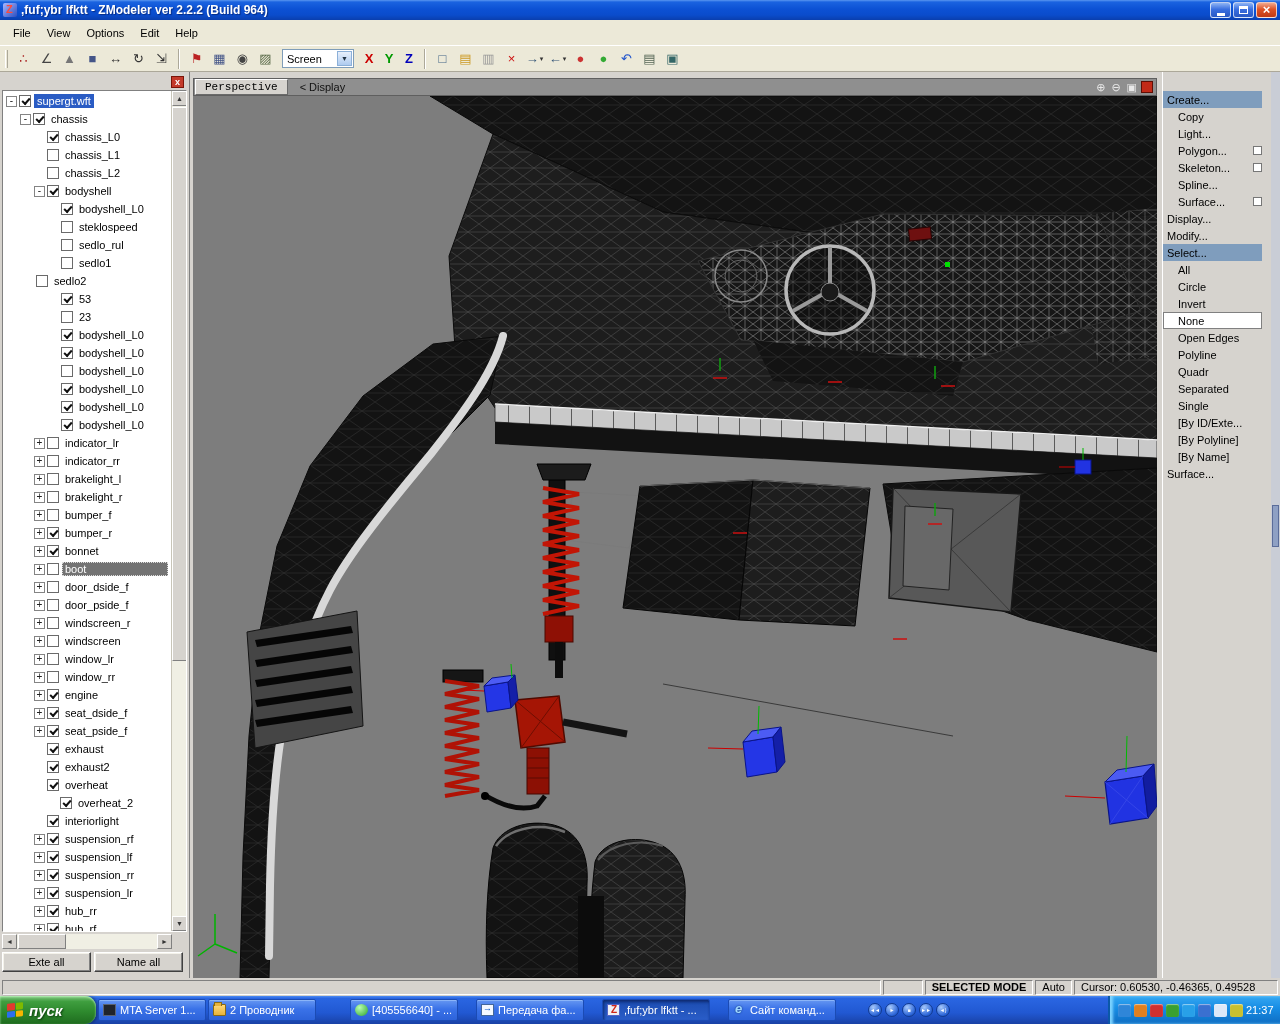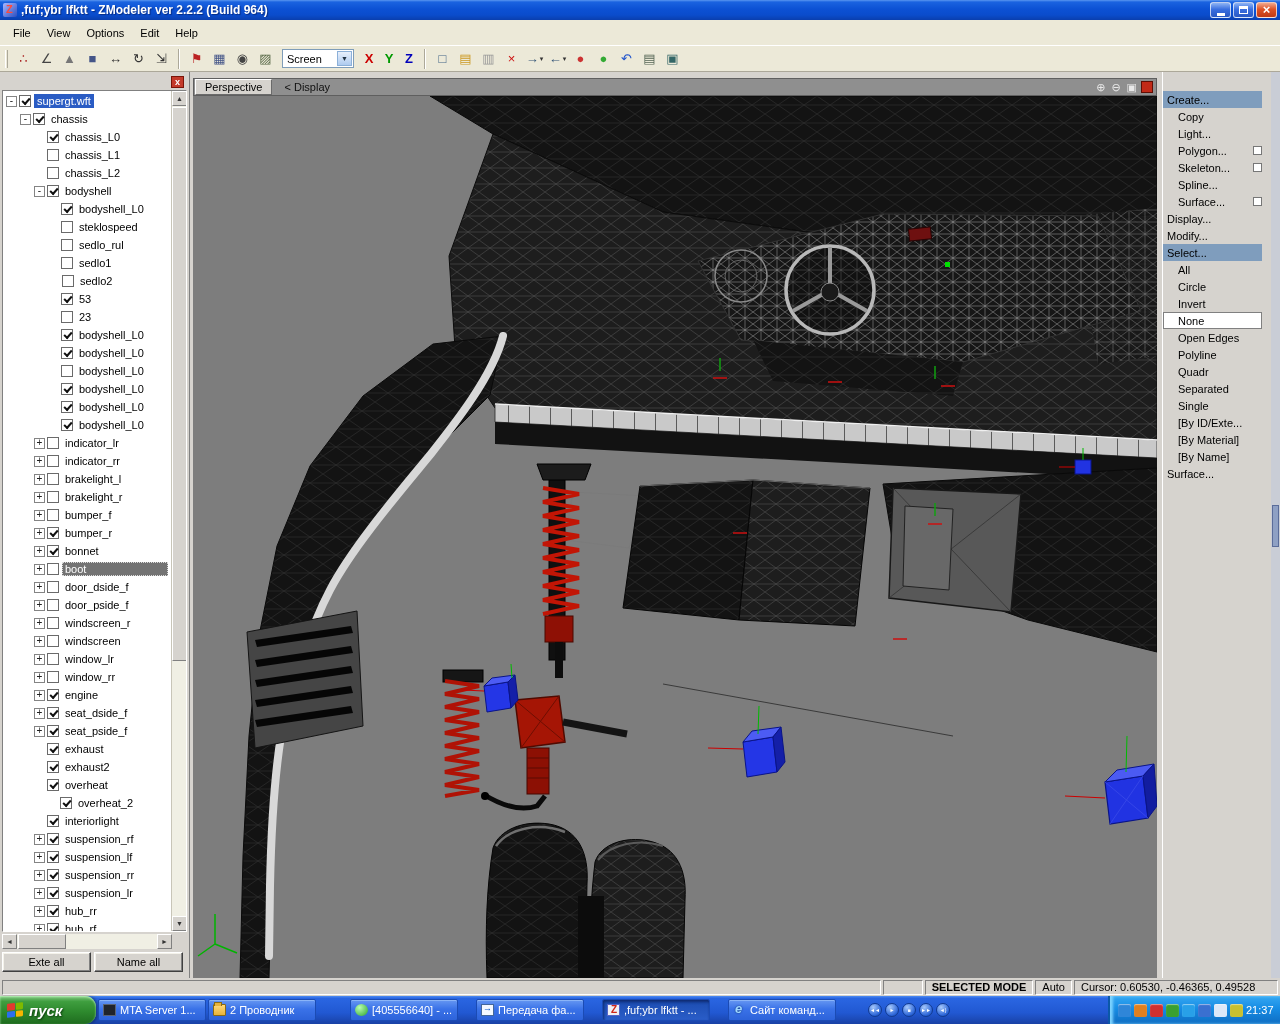--- a/index.html
+++ b/index.html
@@ -73,21 +73,21 @@
   .hthumb { position:absolute; left:16px; top:0; width:48px; height:15px; background:#D6D3CE;
     border:1px solid; border-color:#fff #808080 #808080 #fff; }
   .panel-btn { position:absolute; top:880px; width:89px; height:20px; background:#D6D3CE;
     border:1px solid; border-color:#fff #404040 #404040 #fff; box-shadow:inset -1px -1px 0 #808080, inset 1px 1px 0 #f4f2ea;
     display:flex; align-items:center; justify-content:center; }
 
   
   #viewport { position:absolute; left:193px; top:78px; width:964px; height:900px; }
   #view-tabbar { height:18px; background:#8f8f8f; border:1px solid #5f5f5f; display:flex; align-items:center; }
   .view-tab { height:16px; background:#D6D3CE; border:1px solid; border-color:#fff #6a6a6a #6a6a6a #fff;
-    padding:0 9px; display:flex; align-items:center; margin-left:1px; }
+    padding:0 9px; display:flex; align-items:center; margin-left:1px;font-family:Liberation Mono, monospace; }
   .display-label { margin-left:12px; color:#111; }
   .view-icons { margin-left:auto; display:flex; align-items:center; gap:6px; padding-right:4px; }
   .view-ico { color:#e8e8e8; font-size:11px; line-height:11px; }
   .view-red-sq { width:12px; height:12px; background:#c22a18; border:1px solid #5f0e04; }
   #view-canvas { position:absolute; left:0; top:18px; width:964px; height:882px; background:#7d7d7d; overflow:hidden; }
 
   
   #cmd-panel { position:absolute; left:1162px; top:72px; width:109px; height:906px; background:#D6D3CE;
     border-left:1px solid #fff; padding-top:19px; }
   .cmd-row { height:17px; width:99px; display:flex; align-items:center; padding-left:15px; position:relative; }
@@ -313,21 +313,21 @@
           <div class="tree-row" style="padding-left: 45px;">
             <span class="exp-spacer"></span>
             <span class="cb"></span>
             <span class="tree-label">sedlo_rul</span>
           </div>
           <div class="tree-row" style="padding-left: 45px;">
             <span class="exp-spacer"></span>
             <span class="cb"></span>
             <span class="tree-label">sedlo1</span>
           </div>
-          <div class="tree-row" style="padding-left: 46px;">
+          <div class="tree-row" style="padding-left: 20px;">
             <span class="exp-spacer"></span>
             <span class="cb"></span>
             <span class="tree-label">sedlo2</span>
           </div>
           <div class="tree-row" style="padding-left: 45px;">
             <span class="exp-spacer"></span>
             <span class="cb on"></span>
             <span class="tree-label">53</span>
           </div>
           <div class="tree-row" style="padding-left: 45px;">
@@ -704,21 +704,21 @@
         <div class="cmd-row">
           <span class="cmd-label">Separated</span>
         </div>
         <div class="cmd-row">
           <span class="cmd-label">Single</span>
         </div>
         <div class="cmd-row">
           <span class="cmd-label">[By ID/Exte...</span>
         </div>
         <div class="cmd-row">
-          <span class="cmd-label">[By Material]</span>
+          <span class="cmd-label">[By Polyline]</span>
         </div>
         <div class="cmd-row">
           <span class="cmd-label">[By Name]</span>
         </div>
         <div class="cmd-row head">
           <span class="cmd-label">Surface...</span>
         </div>
       </div>
   </div>
   <div id="right-strip">

